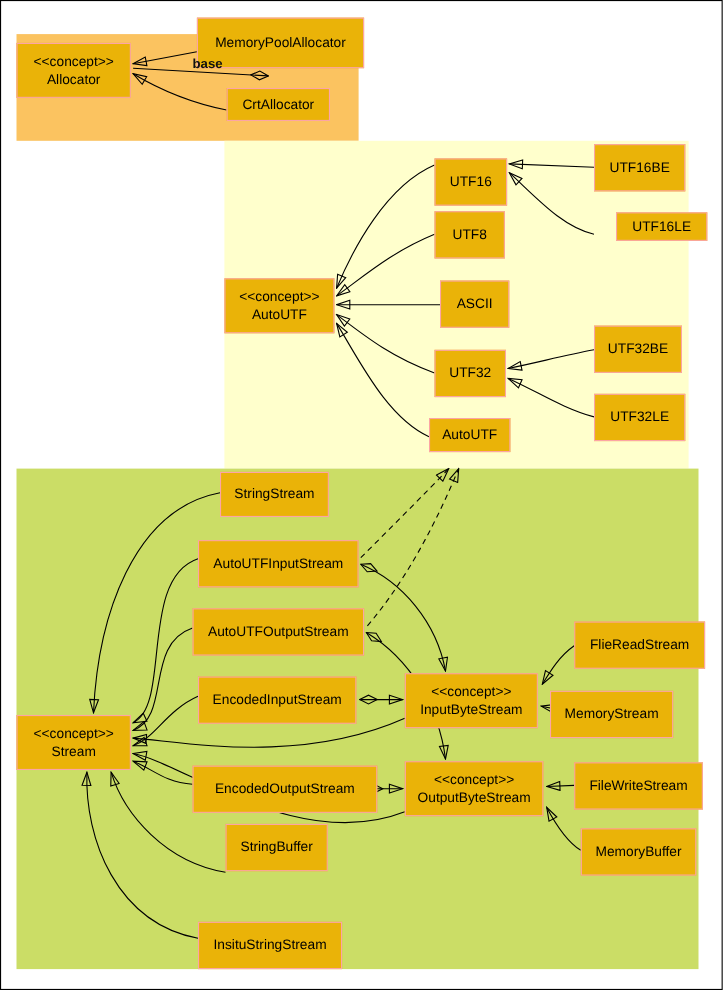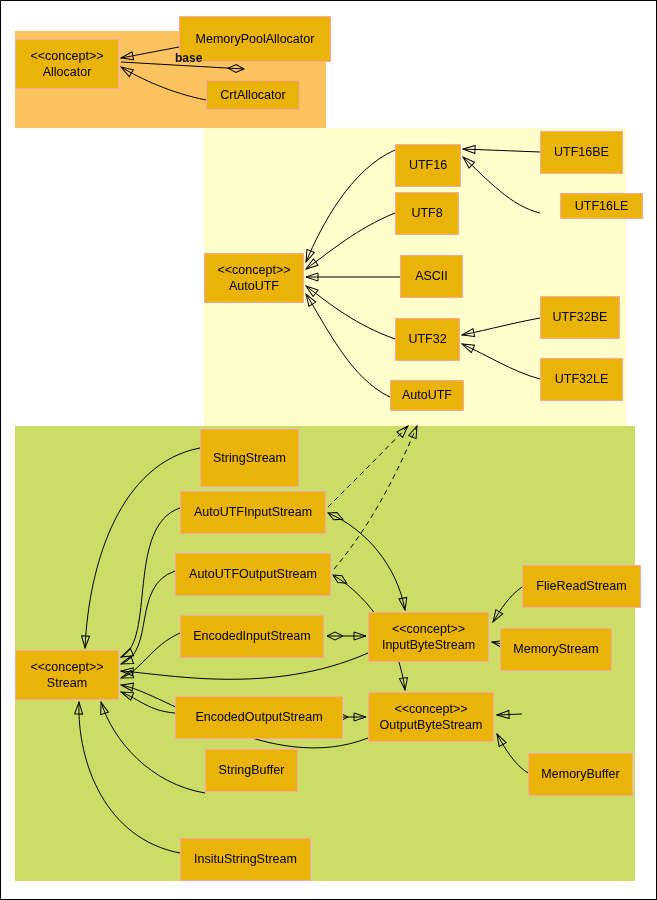--- a/index.html
+++ b/index.html
@@ -114,21 +114,21 @@
   <div class="node" style="left:559px;top:192px;width:83px;height:26px">
     <span>UTF16LE</span>
   </div>
   <div class="node" style="left:539px;top:295px;width:80px;height:43px">
     <span>UTF32BE</span>
   </div>
   <div class="node" style="left:539px;top:357px;width:83px;height:43px">
     <span>UTF32LE</span>
   </div>
 
-  <div class="node" style="left:199px;top:428px;width:99px;height:58px">
+  <div class="node" style="left:199px;top:428px;width:99px;height:41px">
     <span>StringStream</span>
   </div>
   <div class="node" style="left:179px;top:490px;width:146px;height:43px">
     <span>AutoUTFInputStream</span>
   </div>
   <div class="node" style="left:174px;top:552px;width:156px;height:43px">
     <span>AutoUTFOutputStream</span>
   </div>
   <div class="node" style="left:179px;top:614px;width:144px;height:43px">
     <span>EncodedInputStream</span>
@@ -153,17 +153,20 @@
   <div class="node" style="left:367px;top:691px;width:126px;height:50px">
     <span>&lt;&lt;concept&gt;&gt;</span>
     <span>OutputByteStream</span>
   </div>
   <div class="node" style="left:521px;top:564px;width:119px;height:43px">
     <span>FlieReadStream</span>
   </div>
   <div class="node" style="left:499px;top:627px;width:112px;height:43px">
     <span>MemoryStream</span>
   </div>
+  <div class="node" style="left:521px;top:692px;width:117px;height:43px">
+    <span>FileWriteStream</span>
+  </div>
   <div class="node" style="left:527px;top:752px;width:105px;height:43px">
     <span>MemoryBuffer</span>
   </div>
 
 </div>
 
 </body></html>

